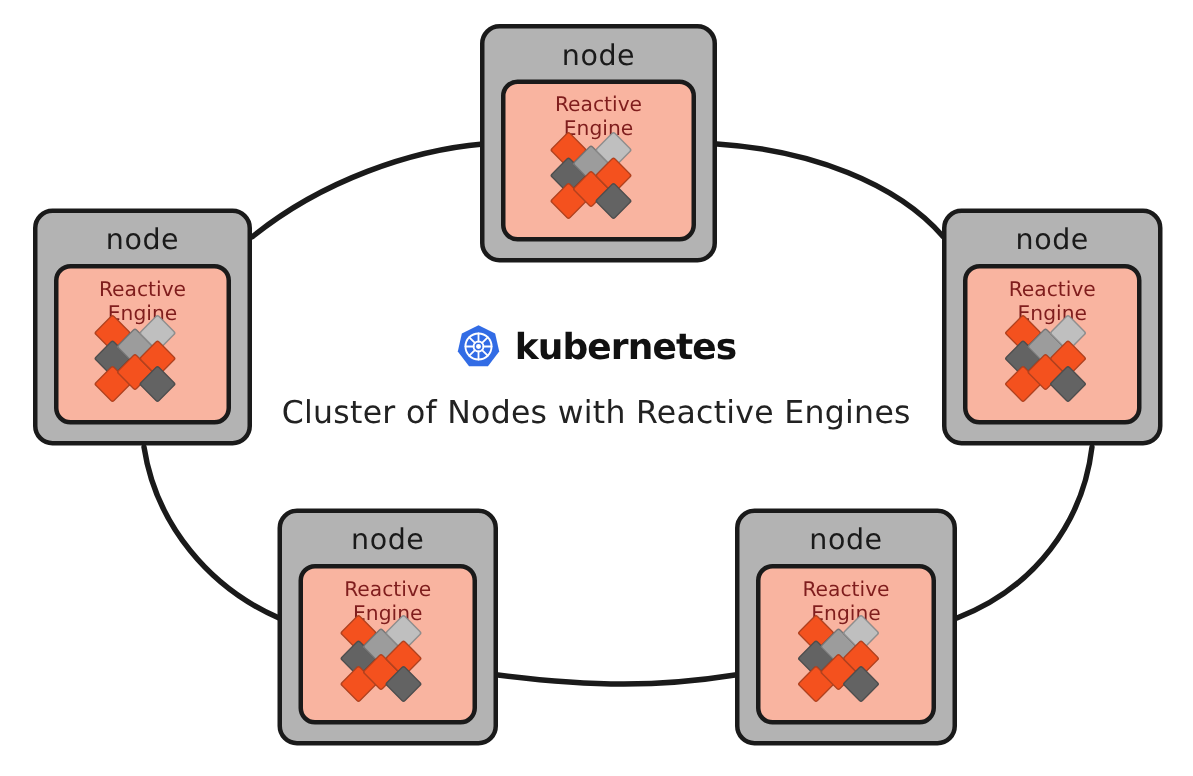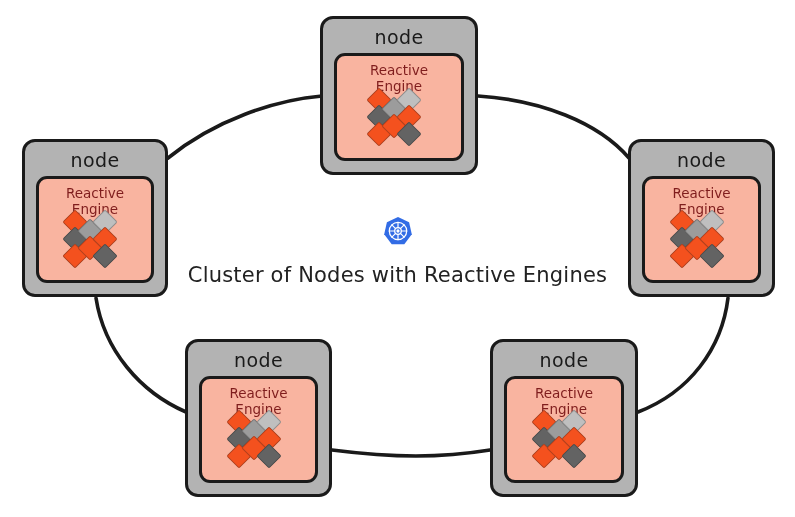--- a/index.html
+++ b/index.html
@@ -238,17 +238,18 @@
             <line x1="21" y1="50" x2="39" y2="50"></line>
             <line x1="61" y1="50" x2="79" y2="50"></line>
             <line x1="29.5" y1="29.5" x2="42" y2="42"></line>
             <line x1="58" y1="58" x2="70.5" y2="70.5"></line>
             <line x1="70.5" y1="29.5" x2="58" y2="42"></line>
             <line x1="42" y1="58" x2="29.5" y2="70.5"></line>
           </g>
           <circle cx="50" cy="50" r="5.5" fill="#ffffff"></circle>
         </svg>
       </span>
+      <span id="brand-name">kubernetes</span>
     </div>
     <div id="diagram-title">Cluster of Nodes with Reactive Engines</div>
   </div>
 
 </div>
 
 </body></html>

